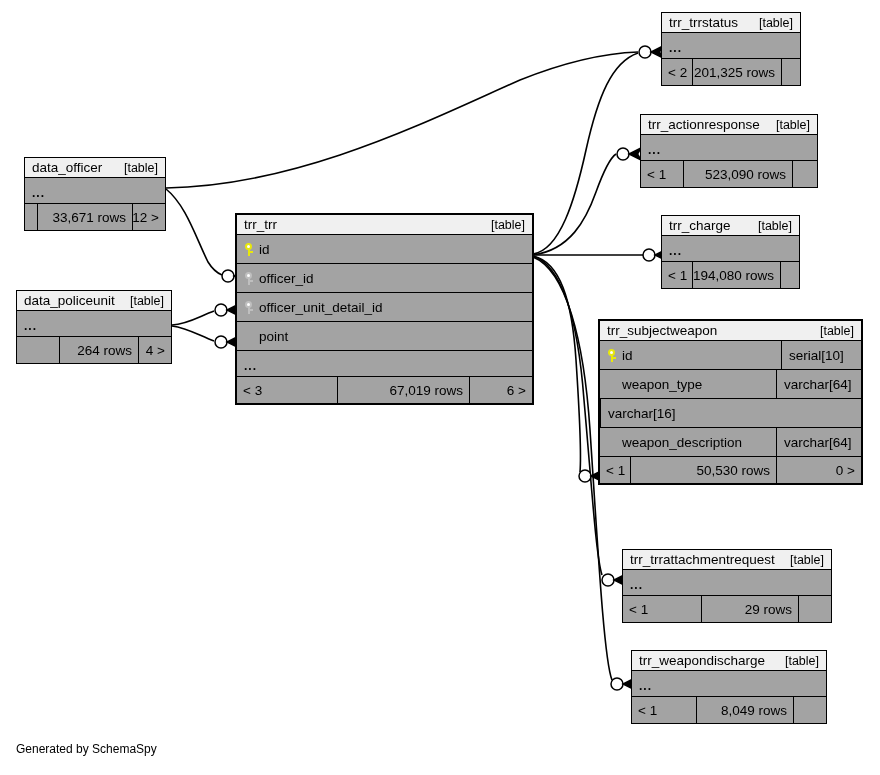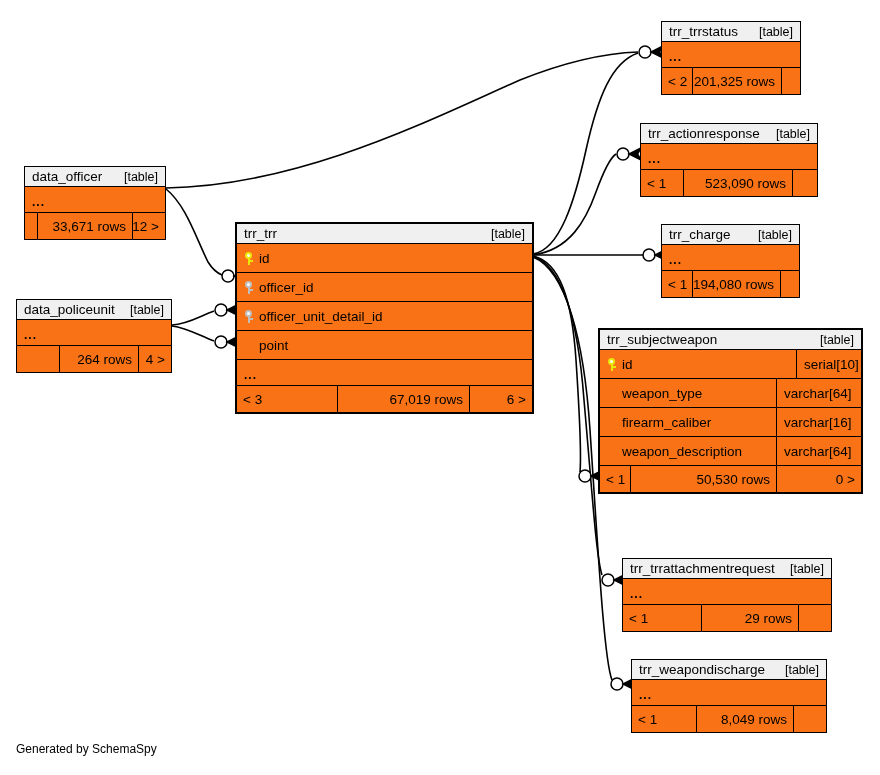--- a/index.html
+++ b/index.html
@@ -4,21 +4,21 @@
 <style>
   html,body{margin:0;padding:0;background:#ffffff;}
   body{width:880px;height:775px;position:relative;
        font-family:"Liberation Sans","DejaVu Sans",sans-serif;
        -webkit-font-smoothing:antialiased;}
   #canvas{position:absolute;inset:0;width:880px;height:775px;}
   #edges{position:absolute;left:0;top:0;width:880px;height:775px;pointer-events:none;}
 
   
   .tbl{position:absolute;box-sizing:border-box;border:1px solid #000;
-       background:#f97316;font-size:13.5px;color:#000;margin-top:9px;}
+       background:#a3a3a3;font-size:13.5px;color:#000;}
   .tbl.thick{border-width:2px;}
   .hdr{display:flex;align-items:center;justify-content:space-between;
        background:#f0f0f0;border-bottom:1px solid #000;
        padding:2px 7px;white-space:nowrap;overflow:hidden;}
   .hdr .nm{font-size:13.5px;}
   .hdr .tg{font-size:12.5px;margin-left:10px;}
   .row{display:flex;align-items:center;border-bottom:1px solid #000;
        padding:0 7px;height:29px;box-sizing:border-box;white-space:nowrap;}
   .row.ellip{height:26px;color:#000;font-weight:bold;letter-spacing:1px;
              font-size:12px;align-items:flex-end;padding-bottom:3px;}
@@ -164,36 +164,32 @@
     <div class="row typed">
       <div class="lft">
         <span class="kicon kpk">
             <i class="head"></i>
             <i class="hole"></i>
             <i class="stem"></i>
             <i class="tooth"></i>
           </span>
         <span class="cname">id</span>
       </div>
-      <div class="rgt" style="width:65px">serial[10]</div>
+      <div class="rgt" style="width:80px">serial[10]</div>
     </div>
 
     <div class="row typed">
       <div class="lft">
         <span class="kicon" style="visibility:hidden"></span>
         <span class="cname">weapon_type</span>
       </div>
       <div class="rgt" style="width:85px">varchar[64]</div>
     </div>
 
     <div class="row typed">
-      <div class="lft">
-        <span class="kicon" style="visibility:hidden"></span>
-        <span class="cname">firearm_caliber</span>
-      </div>
       <div class="rgt" style="width:85px">varchar[16]</div>
     </div>
 
     <div class="row typed">
       <div class="lft">
         <span class="kicon" style="visibility:hidden"></span>
         <span class="cname">weapon_description</span>
       </div>
       <div class="rgt" style="width:85px">varchar[64]</div>
     </div>

